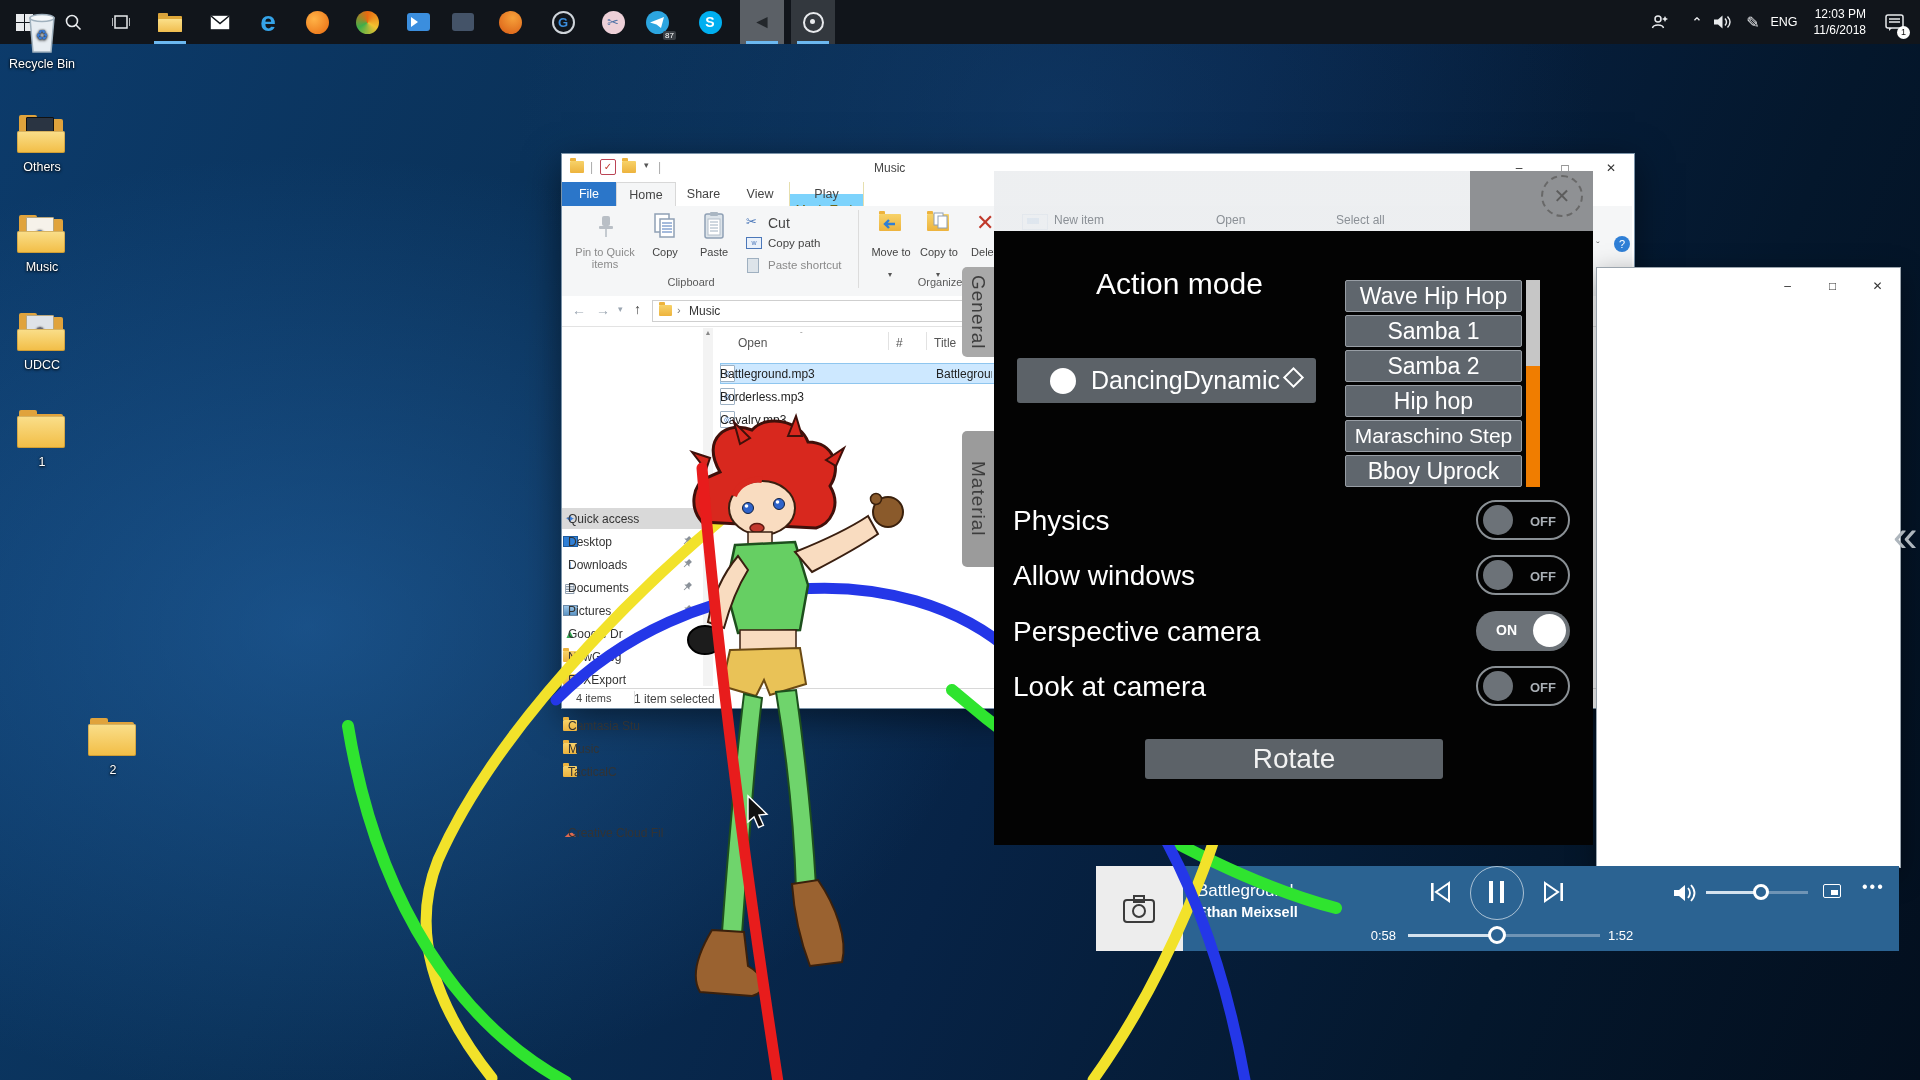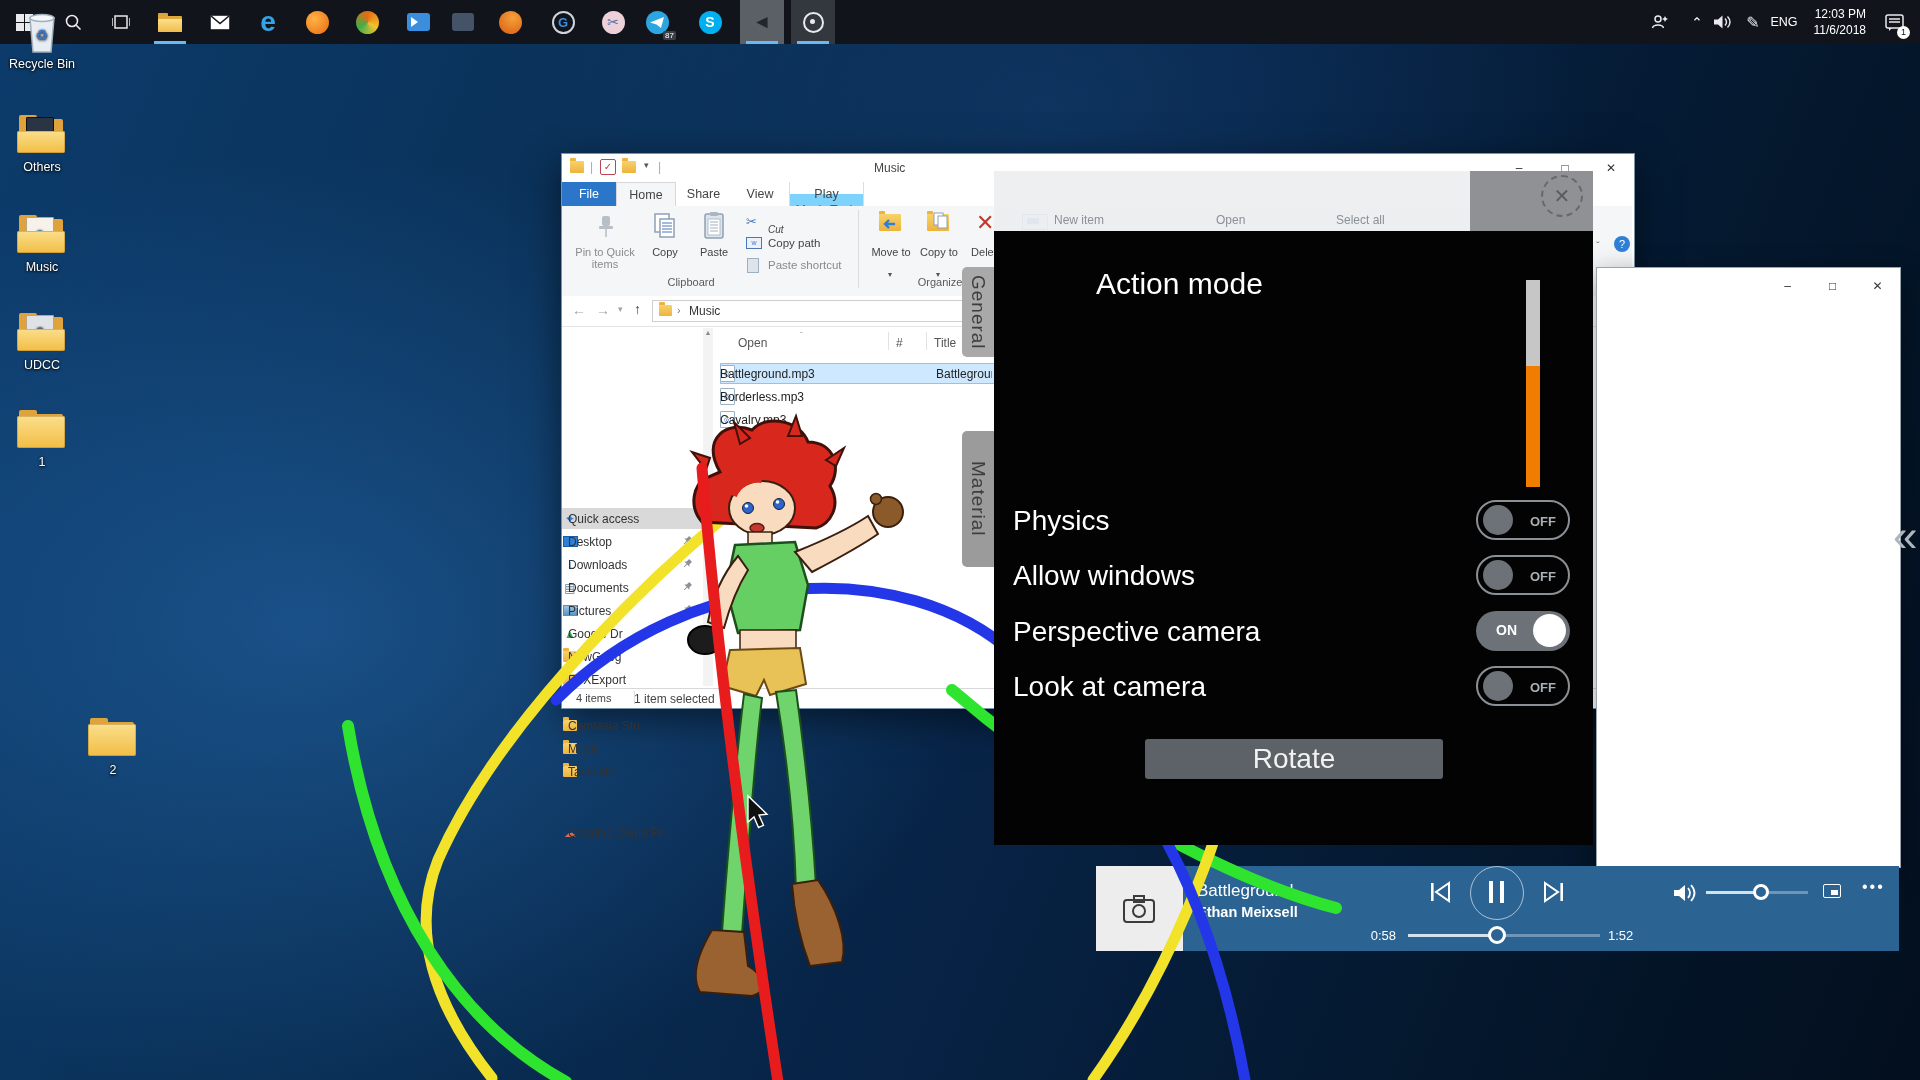--- a/index.html
+++ b/index.html
@@ -182,21 +182,21 @@
         <rect x="3" y="3" width="18" height="24" rx="2" fill="#dde4ea" stroke="#8fa0b5" stroke-width="1.5"></rect>
         <rect x="8" y="1" width="8" height="4" rx="1" fill="#aab6c2"></rect>
         <rect x="6" y="8" width="12" height="16" fill="#fff" stroke="#b3bec9" stroke-width="1"></rect>
         <path d="M8 11 h8 M8 14 h8 M8 17 h8 M8 20 h8" stroke="#9fb0c0" stroke-width="1"></path>
       </svg>
       <div class="ribbon-biglabel" style="left:0;top:40px;width:48px;">Paste</div>
     </div>
 
     <div style="left:184px;top:60px;width:110px;height:16px;">
       <span style="left:0;top:0;color:#4b77b9;font-size:13px;">✂</span>
-      <span style="left:22px;top:10px;font-size:10px;color:#444;font-style:italic;">Cut</span>
+      <span style="left:22px;top:1px;font-size:14px;color:#444;">Cut</span>
     </div>
     <div style="left:184px;top:82px;width:110px;height:16px;">
       <span style="left:0;top:1px;width:14px;height:10px;background:#eaf1fa;border:1px solid #4b77b9;font-size:7px;color:#4b77b9;text-align:center;line-height:10px;">w</span>
       <span style="left:22px;top:1px;font-size:11.5px;color:#444;">Copy path</span>
     </div>
     <div style="left:184px;top:104px;width:120px;height:16px;">
       <span style="left:1px;top:0;width:10px;height:13px;background:#dde4ea;border:1px solid #9fb0c0;"></span>
       <span style="left:22px;top:1px;font-size:11.5px;color:#8a8a8a;">Paste shortcut</span>
     </div>
     <div style="left:296px;top:56px;width:1px;height:78px;background:#dcdcdc;"></div>
@@ -483,21 +483,34 @@
     <span style="position:absolute;left:342px;top:42px;font-size:12px;color:#8b9096;">Select all</span>
     <div style="position:absolute;left:547px;top:4px;width:42px;height:42px;border:2px dashed #686868;border-radius:50%;box-sizing:border-box;color:#5c5c5c;font-size:20px;text-align:center;line-height:38px;">✕</div>
   </div>
 
   <div class="vtab" style="top:267px;height:90px;background:#a9a9a9;">General</div>
   <div class="vtab" style="top:431px;height:136px;background:#9b9b9b;">Material</div>
 
   <div id="upanel" class="abs">
     <div style="left:13px;top:36px;width:345px;text-align:center;font-size:30px;">Action mode</div>
 
-
+    <div style="left:23px;top:127px;width:299px;height:45px;background:#5c6268;border-radius:3px;">
+      <div style="left:33px;top:9.5px;width:26px;height:26px;background:#fff;border-radius:50%;"></div>
+      <div style="left:74px;top:8px;font-size:25px;color:#fff;">DancingDynamic</div>
+      <div style="left:269px;top:12px;width:15px;height:15px;border:2px solid #fff;transform:rotate(45deg);box-sizing:border-box;"></div>
+    </div>
+
+    <div id="moves-list" style="left:0;top:0;width:599px;height:300px;">
+        <div class="move-item" style="top:49px;">Wave Hip Hop</div>
+        <div class="move-item" style="top:84px;">Samba 1</div>
+        <div class="move-item" style="top:119px;">Samba 2</div>
+        <div class="move-item" style="top:154px;">Hip hop</div>
+        <div class="move-item" style="top:189px;font-size:21px;">Maraschino Step</div>
+        <div class="move-item" style="top:224px;">Bboy Uprock</div>
+      </div>
     <div style="left:532px;top:49px;width:14px;height:86px;background:#c6c6c6;"></div>
     <div style="left:532px;top:135px;width:14px;height:121px;background:#f07d00;"></div>
 
     <div class="toglabel" style="left:19px;top:274px;">Physics</div>
     <div class="toggle off" style="top:269px;">
       <div class="knob"></div>
       <div class="state">OFF</div>
     </div>
     <div class="toglabel" style="left:19px;top:329px;">Allow windows</div>
     <div class="toggle off" style="top:324px;">

